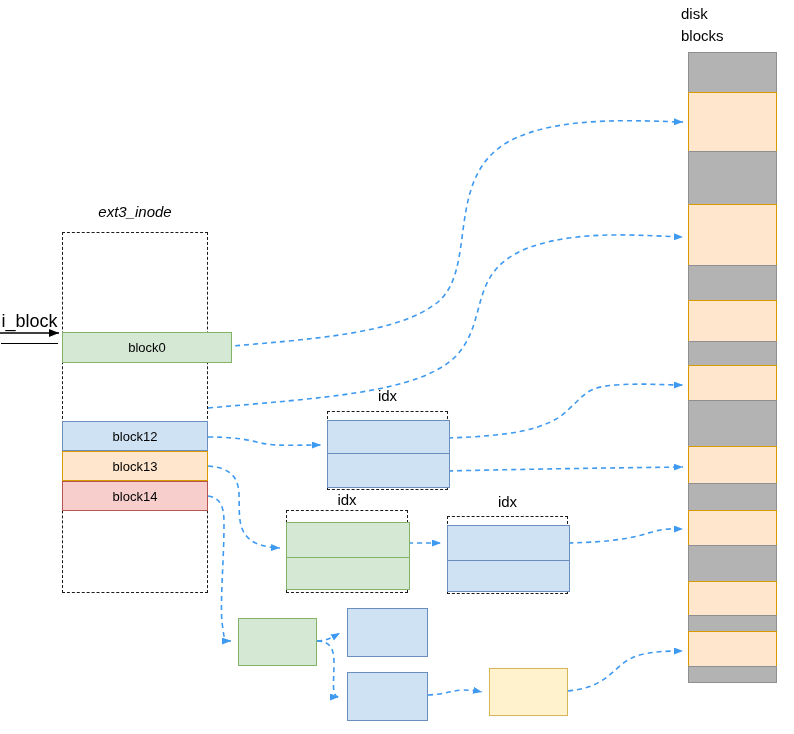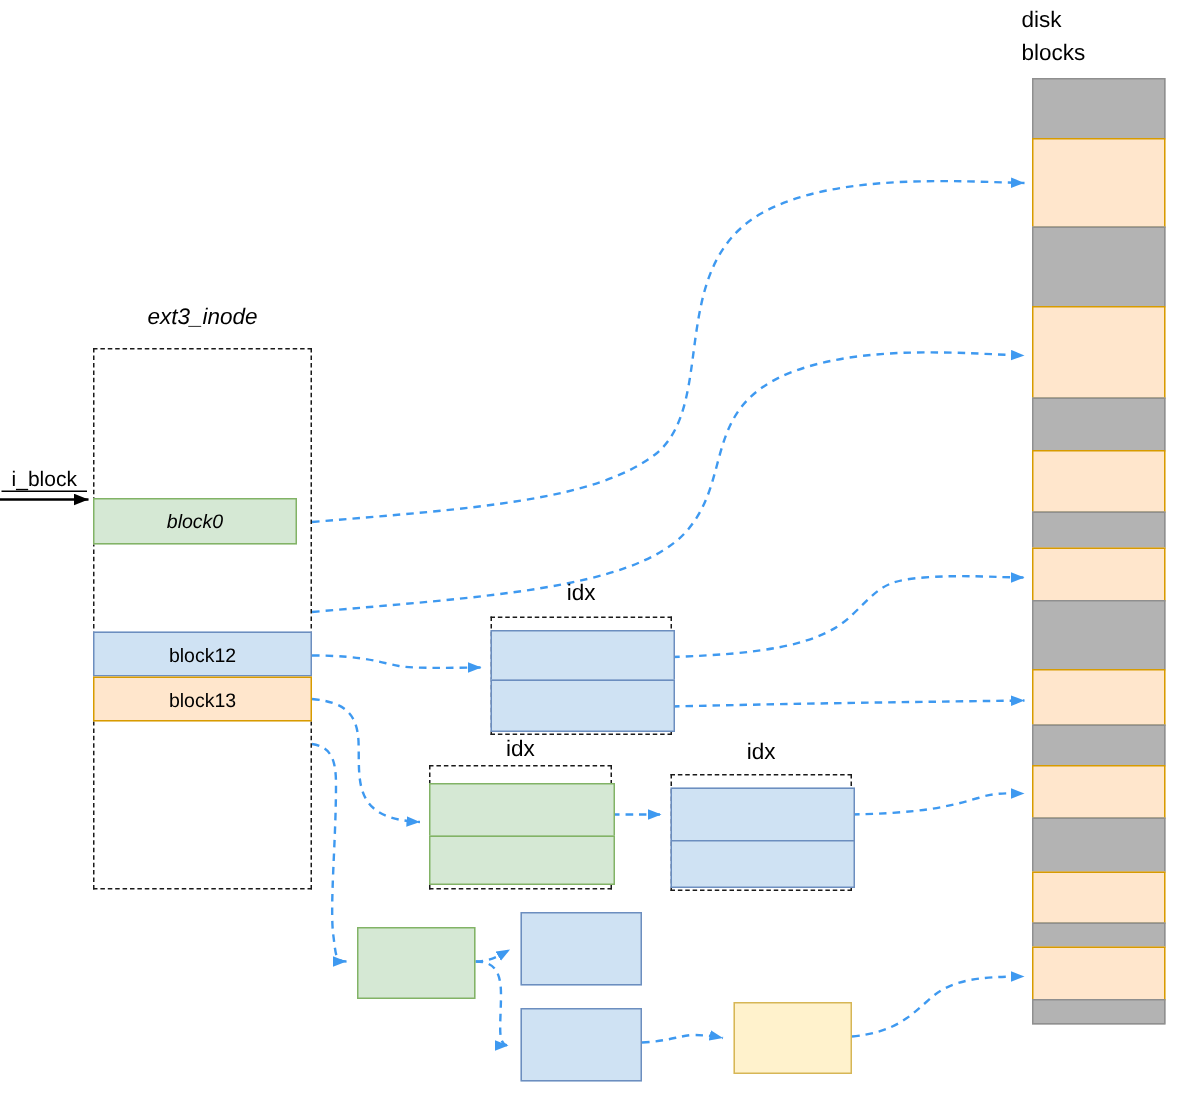--- a/index.html
+++ b/index.html
@@ -21,21 +21,21 @@
   .dashedbox{border:1px dashed #1a1a1a;background:transparent;}
   .stack{display:flex;flex-direction:column;}
   .stack > div{width:100%;}
   .stack > div + div{margin-top:-1px;}
   .inode-row{display:flex;align-items:center;justify-content:center;}
   svg.connectors{position:absolute;left:0;top:0;pointer-events:none;}
   path.dash{fill:none;stroke:var(--arrow);stroke-width:1.6;stroke-dasharray:5 4;}
   path.solidblk{fill:none;stroke:#000;stroke-width:1.6;}
   .ah-fill{fill:var(--arrow);}
   .ahb-fill{fill:#000;}
-  .iblock-label{font-size:14px;text-align:center;border-bottom:1.5px solid #000;padding-bottom:0;}
+  .iblock-label{font-size:18px;text-align:center;border-bottom:1.5px solid #000;padding-bottom:11px;}
   .disk-title{font-size:15px;line-height:22px;text-align:left;}
 </style>
 </head>
 <body>
 
 <div class="canvas">
 
   <svg class="connectors" width="794" height="734" viewBox="0 0 794 734">
     <defs>
       <marker id="ah" markerUnits="userSpaceOnUse" markerWidth="10" markerHeight="8" refX="9" refY="3.5" orient="auto">
@@ -61,28 +61,31 @@
     <path class="dash" marker-end="url(#ah)" d="M 317 641 C 329 641 334 647 334 663 C 334 683 331 697 339 697"></path>
     <path class="dash" marker-end="url(#ah)" d="M 428 695 C 446 694 451 691 461 690 C 471 690 477 691 482 692"></path>
     <path class="dash" marker-end="url(#ah)" d="M 568 691 C 598 688 607 677 621 665 C 635 653 653 651 683 651"></path>
   </svg>
 
   <div class="abs label" style="left:62px;top:203px;width:146px;font-style:italic;">ext3_inode</div>
   <div class="abs dashedbox" style="left:62px;top:232px;width:146px;height:361px;"></div>
 
   <div class="abs iblock-label" style="left:1px;top:311px;width:57px;">i_block</div>
 
-  <div class="abs inode-row rowlabel c-green" style="left:62px;top:332px;width:136px;height:31px;font-style:italic;">
+  <div class="abs inode-row rowlabel c-green" style="left:62px;top:332px;width:170px;height:31px;">
     <span>block0</span>
   </div>
   <div class="abs inode-row rowlabel c-blue" style="left:62px;top:421px;width:146px;height:30px;">
     <span>block12</span>
   </div>
   <div class="abs inode-row rowlabel c-orange" style="left:62px;top:451px;width:146px;height:30px;">
     <span>block13</span>
+  </div>
+  <div class="abs inode-row rowlabel c-red" style="left:62px;top:481px;width:146px;height:30px;">
+    <span>block14</span>
   </div>
 
   <div class="abs label" style="left:327px;top:387px;width:121px;">idx</div>
   <div class="abs dashedbox" style="left:327px;top:411px;width:121px;height:79px;"></div>
   <div class="abs stack" style="left:327px;top:420px;width:121px;height:68px;">
     <div class="c-blue" style="height:34px;"></div>
     <div class="c-blue" style="height:35px;"></div>
   </div>
 
   <div class="abs label" style="left:286px;top:491px;width:122px;">idx</div>

